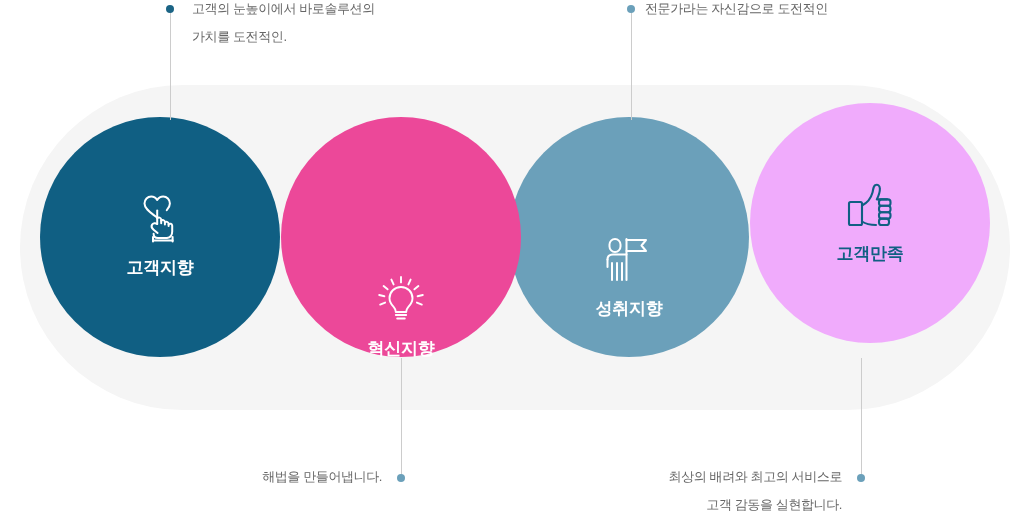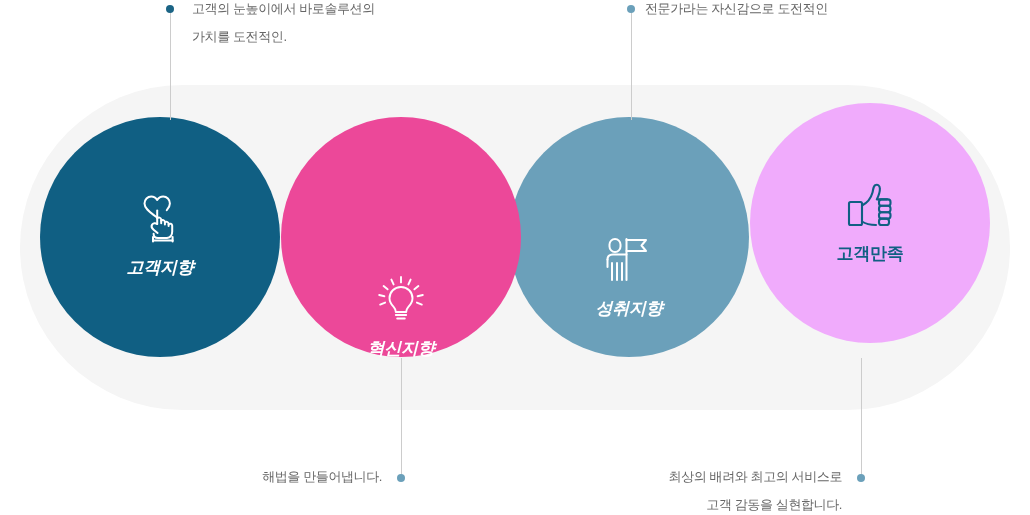--- a/index.html
+++ b/index.html
@@ -55,21 +55,21 @@
     font-weight: bold;
     letter-spacing: -0.3px;
     line-height: 1;
   }
 
   .c1 { left: 40px;  top: 117px; background: #105f83; z-index: 4; }
   .c2 { left: 281px; top: 117px; background: #ec4899; z-index: 3; justify-content: flex-end; }
   .c3 { left: 509px; top: 117px; background: #6ba0ba; z-index: 2; justify-content: center; }
   .c4 { left: 750px; top: 103px; background: #f0abfc; z-index: 1; }
 
-  .label-light { color: #ffffff; font-style: italic; }
+  .label-light { color: #ffffff; }
   .label-dark  { color: #105f83; }
 
   
   .conn {
     position: absolute;
     width: 1px;
     background: #cccccc;
     z-index: 5;
   }
   .dot {

